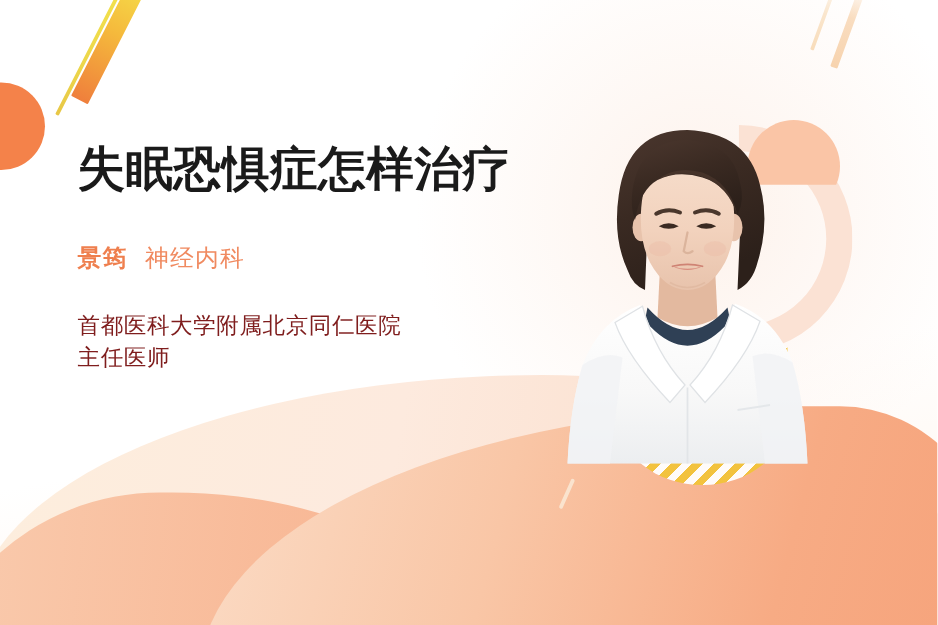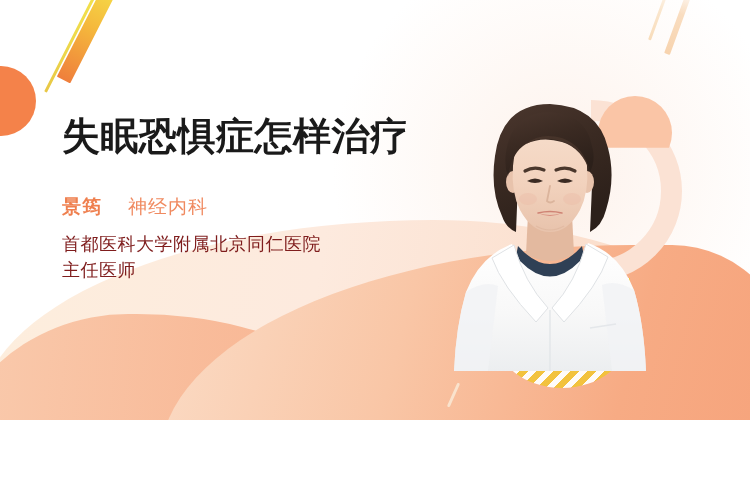--- a/index.html
+++ b/index.html
@@ -3,21 +3,21 @@
 <meta charset="utf-8">
 <style>
   html, body {
     margin: 0;
     padding: 0;
     background: #ffffff;
   }
   #card {
     position: relative;
     width: 750px;
-    height: 420px;
+    height: 500px;
     overflow: hidden;
     background: #ffffff;
     font-family: "Liberation Sans", "DejaVu Sans", sans-serif;
   }
 
   
   .layer { position: absolute; pointer-events: none; }
 
   #bg-base {
     left: 0; top: 0; width: 750px; height: 500px;
@@ -158,22 +158,22 @@
     letter-spacing: 0.5px;
     margin: 0;
     white-space: pre-wrap;
   }
   #meta {
     margin-top: 36px;
   }
   #name-row {
     display: flex;
     align-items: flex-end;
-    gap: 26px;
-    margin-bottom: 12px;
+    gap: 14px;
+    margin-bottom: 28px;
   }
   #doctor-name {
     font-size: 19px;
     font-weight: 700;
     color: #ef7f4e;
     letter-spacing: 1px;
   }
   #doctor-title {
     font-size: 19px;
     font-weight: 400;

